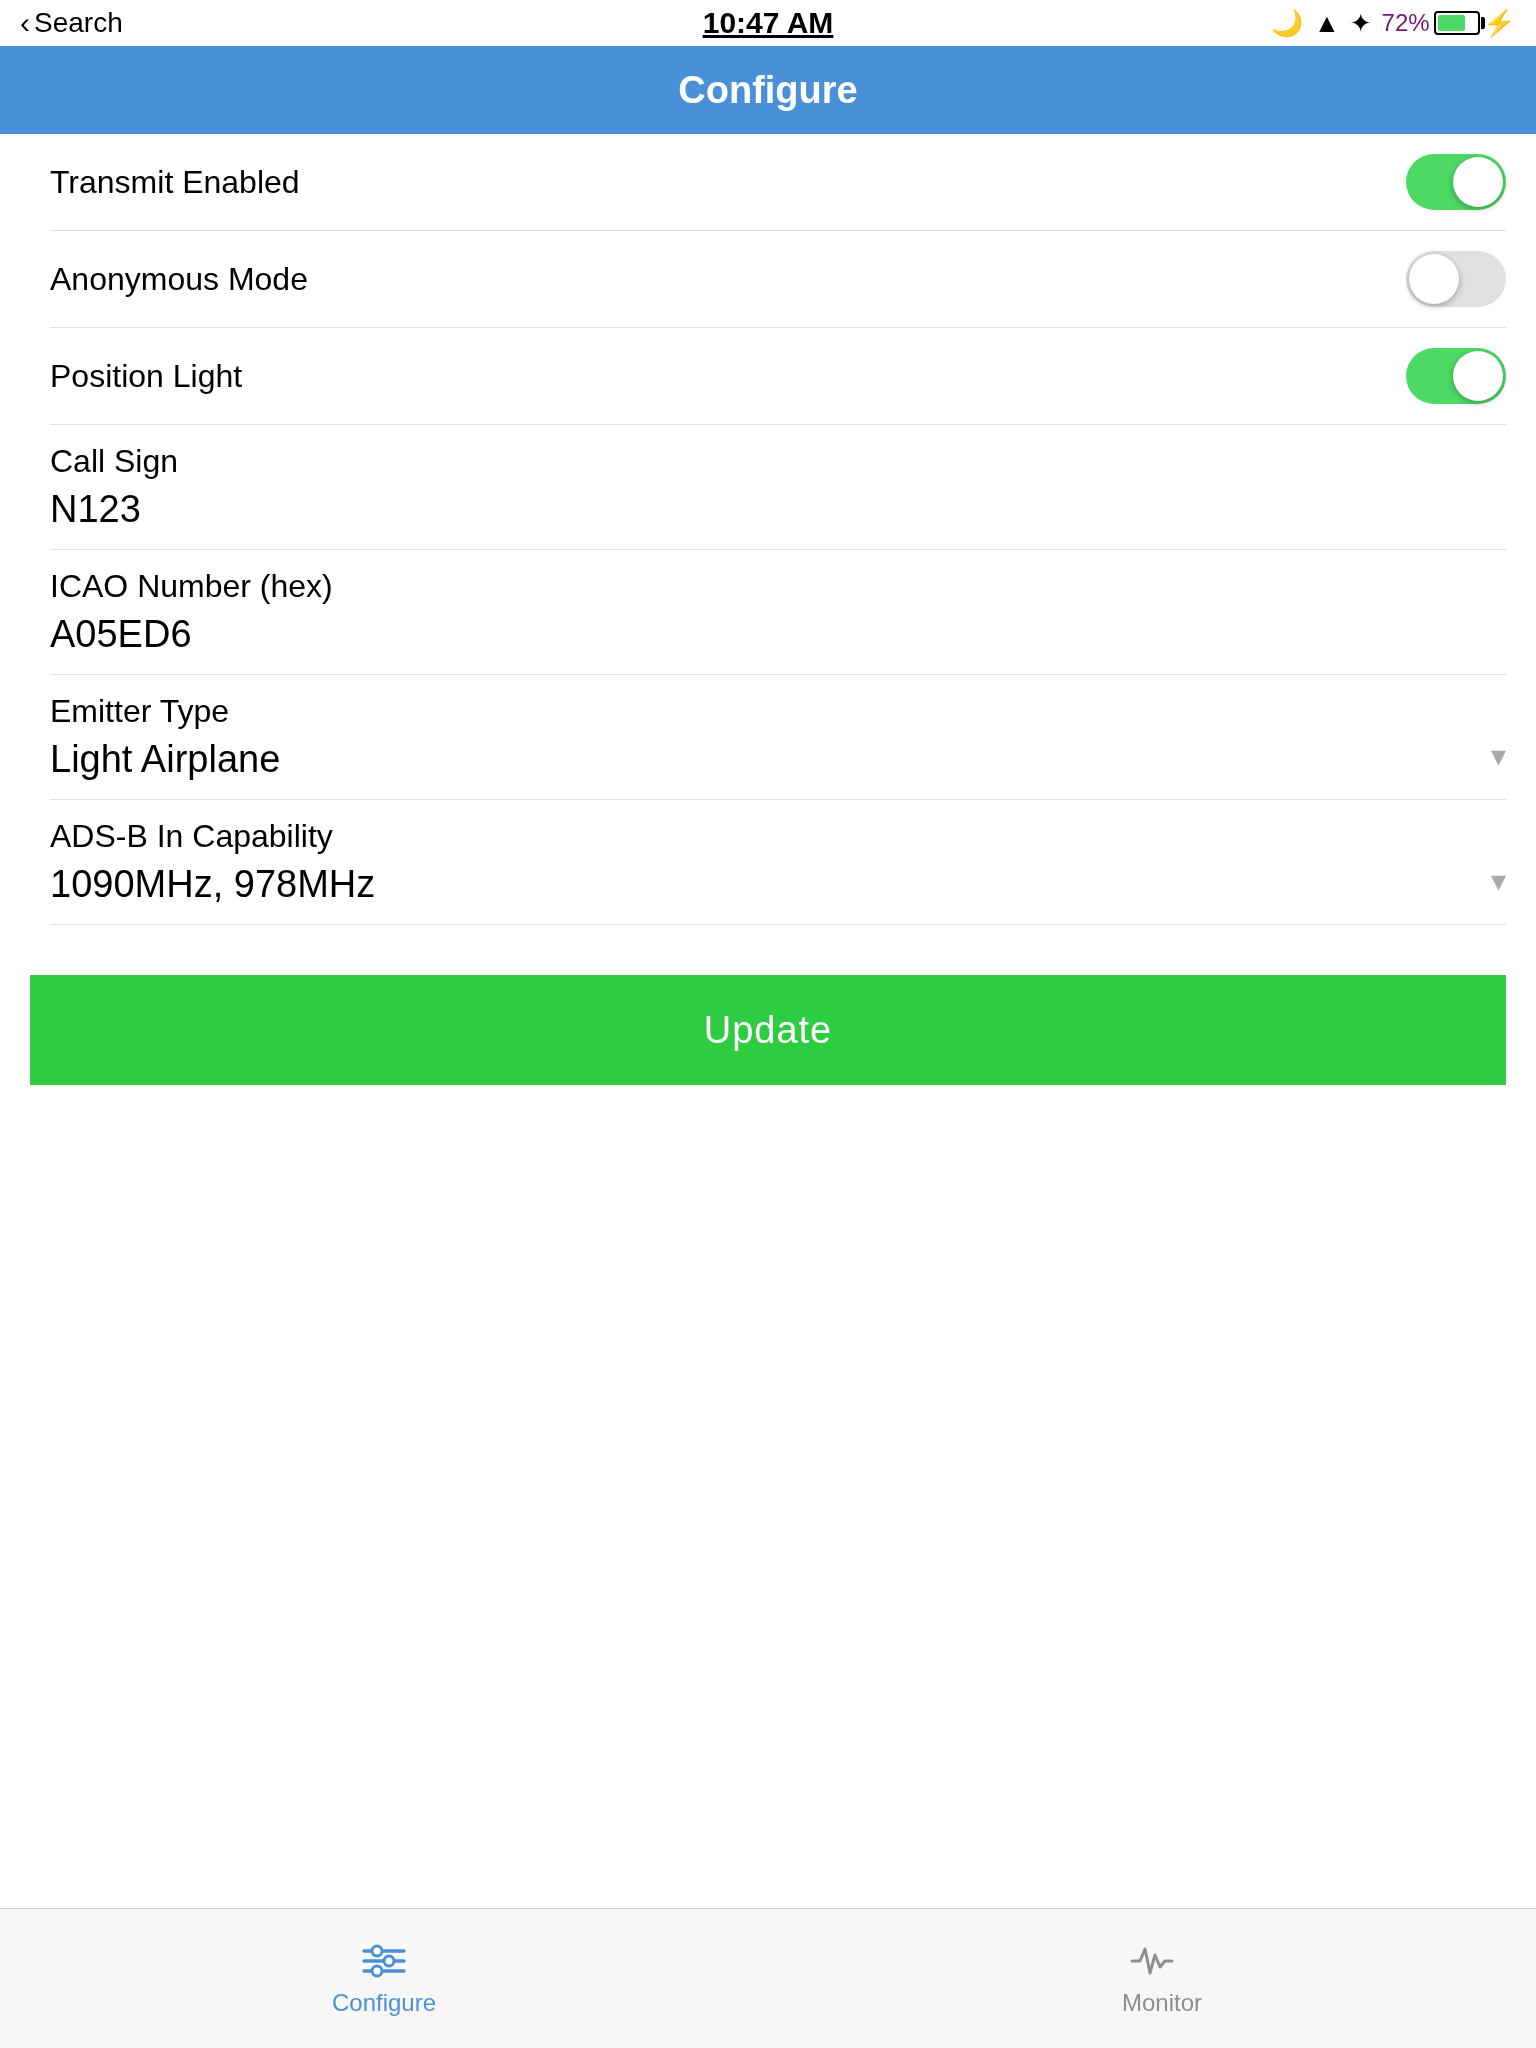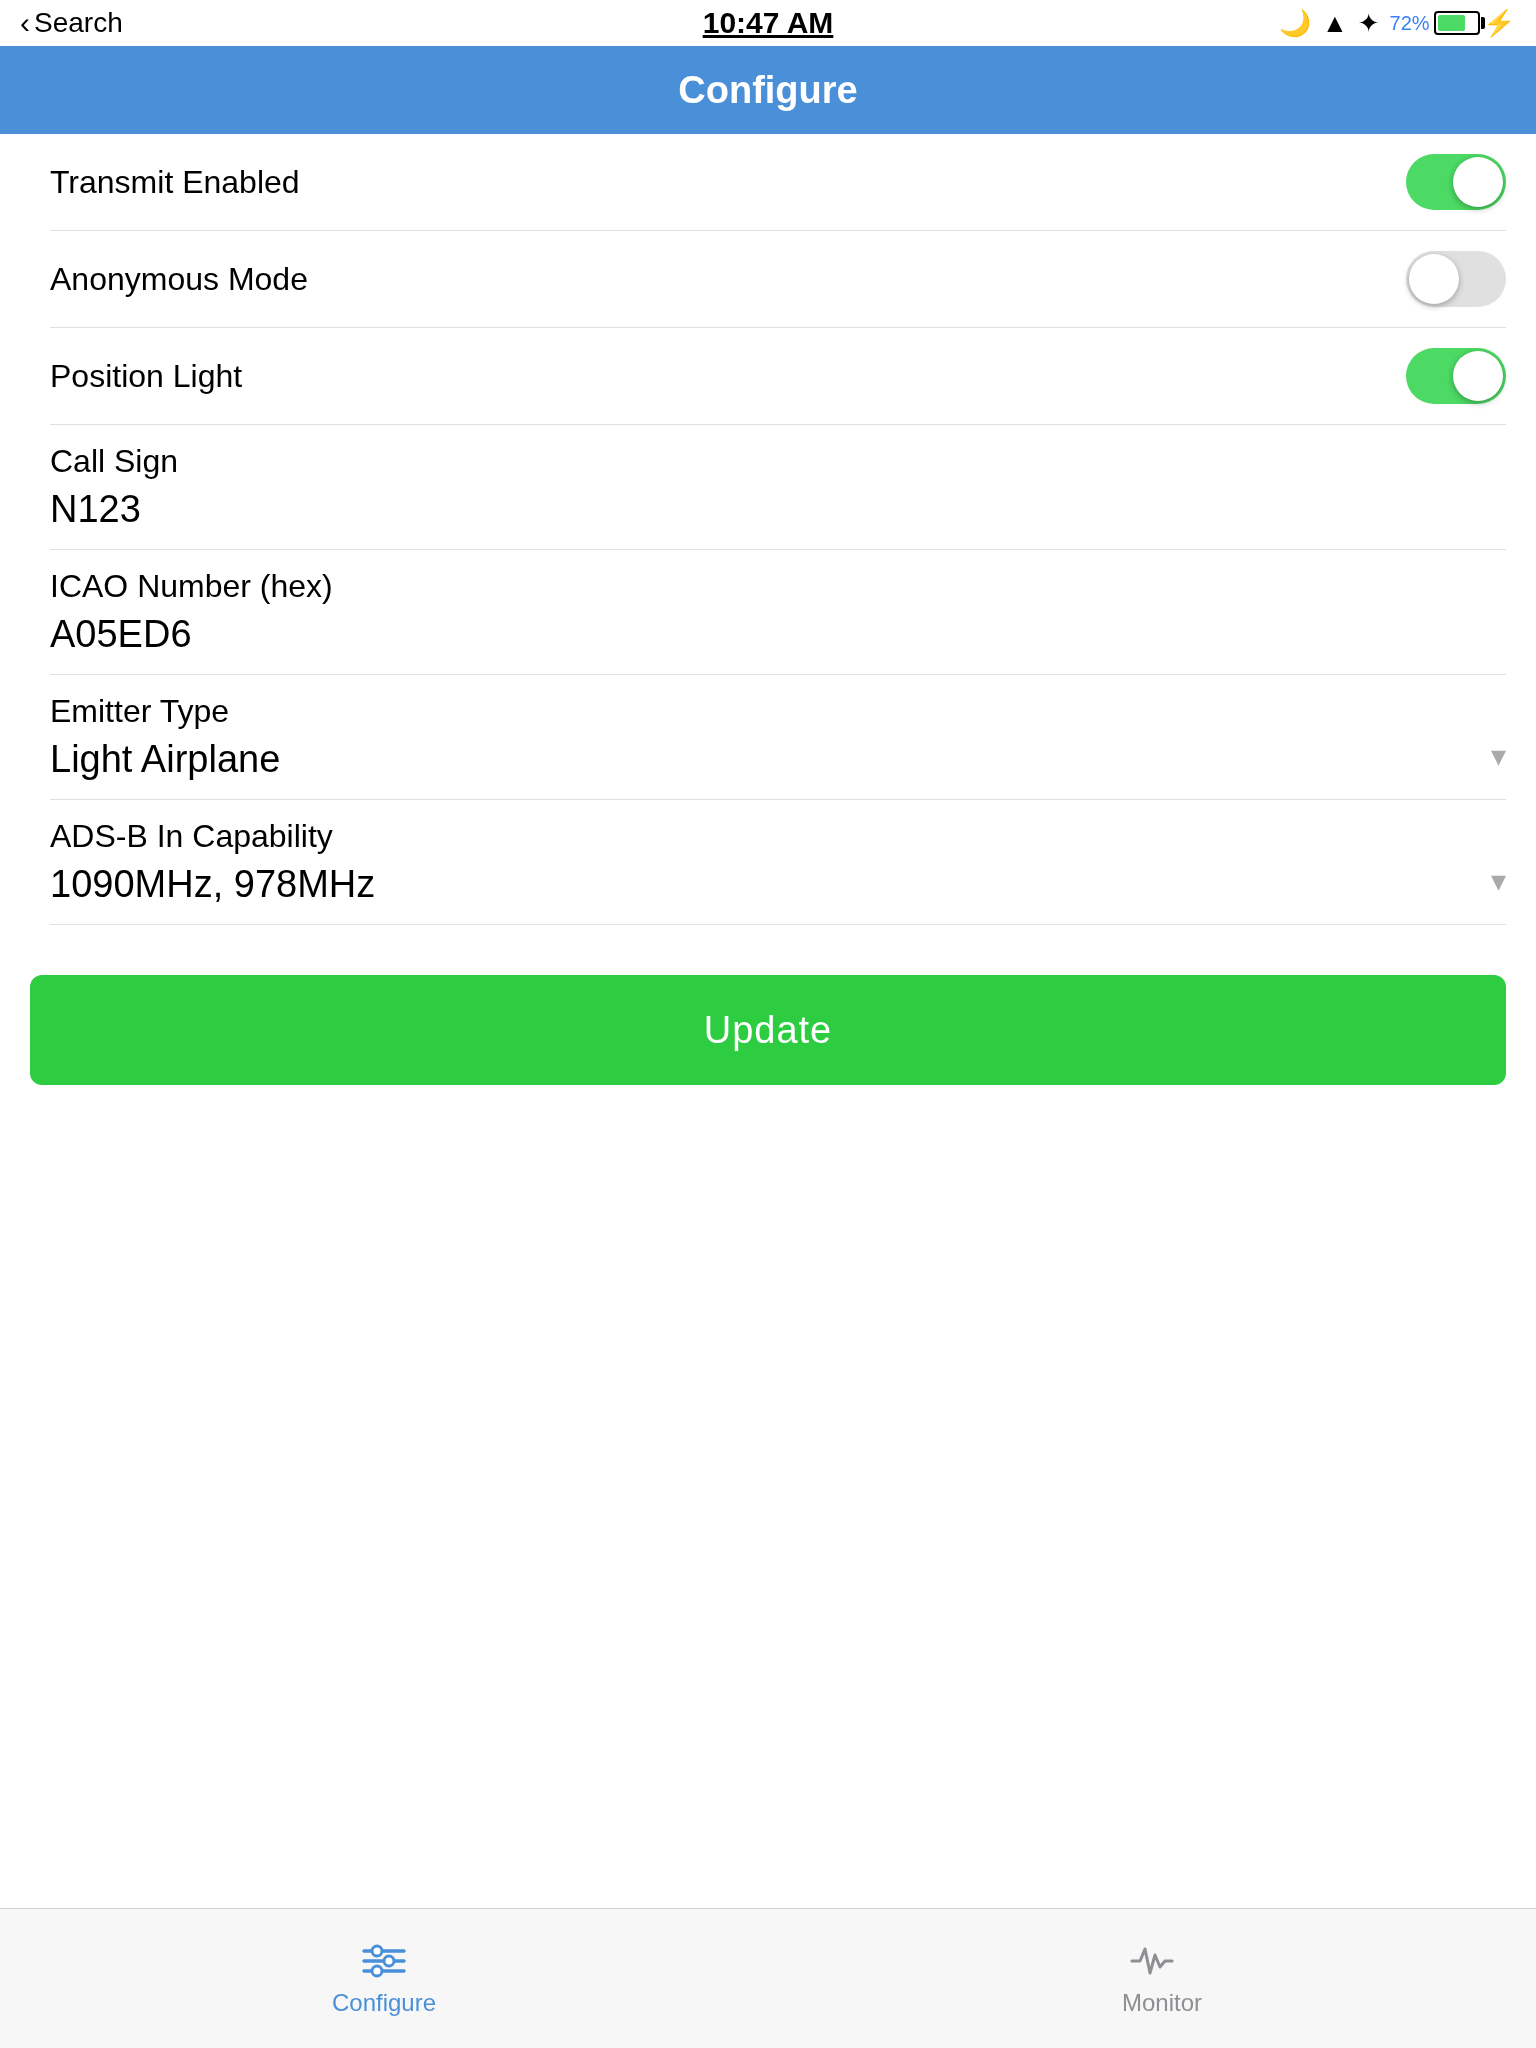--- a/index.html
+++ b/index.html
@@ -56,22 +56,22 @@
       font-size: 26px;
     }
 
     .battery-container {
       display: flex;
       align-items: center;
       gap: 4px;
     }
 
     .battery-pct {
-      font-size: 20px;
-      color: #3b82f6;
+      font-size: 24px;
+      color: #701a75;
     }
 
     .battery-icon {
       width: 46px;
       height: 24px;
       border: 2px solid #000;
       border-radius: 4px;
       position: relative;
       display: flex;
       align-items: center;
@@ -204,21 +204,21 @@
     .update-btn-container {
       padding: 30px 30px;
       margin-top: 20px;
     }
 
     .update-btn {
       width: 100%;
       height: 110px;
       background: #2ecc40;
       border: none;
-      border-radius: 12px;
+      border-radius: 0;
       color: #ffffff;
       font-size: 38px;
       font-weight: 400;
       cursor: pointer;
       letter-spacing: 1px;
     }
 
     
     .tab-bar {
       position: absolute;

